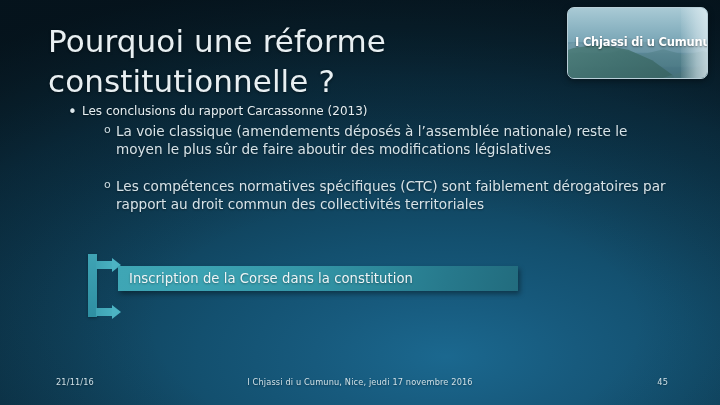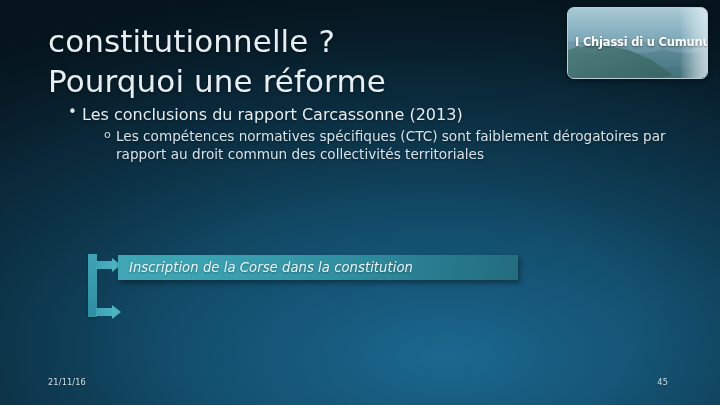--- a/index.html
+++ b/index.html
@@ -133,21 +133,21 @@
     white-space: nowrap;
   }
 
   
   .body { position: absolute; left: 68px; top: 104px; width: 600px; }
 
   .lvl1 {
     position: relative;
     padding-left: 14px;
     color: #e6eef1;
-    font-size: 16px;
+    font-size: 12px;
     line-height: 1.32;
     text-shadow: 0 1px 2px rgba(0,0,0,0.4);
     margin-bottom: 3px;
   }
   .lvl1::before {
     content: "•";
     position: absolute;
     left: 0; top: -1px;
     font-size: 15px;
     color: #dce7ec;
@@ -162,21 +162,21 @@
     line-height: 1.30;
     text-shadow: 0 1px 2px rgba(0,0,0,0.4);
   }
   .lvl2::before {
     content: "o";
     position: absolute;
     left: 0; top: 0;
     font-size: 11px;
     color: #cddde3;
   }
-  .lvl2 + .lvl2 { margin-top: 12px; }
+  .lvl2 + .lvl2 { margin-top: 20px; }
 
   .gap-before { margin-top: 16px; }
 
   
   .flow { position: absolute; left: 88px; top: 252px; width: 440px; height: 80px; }
 
   .connector { position: absolute; left: 0; top: 0; width: 36px; height: 76px; }
   .conn-stem {
     position: absolute;
     left: 0; top: 2px;
@@ -217,79 +217,81 @@
     background: linear-gradient(100deg,
       #3fa6b5 0%,
       #3ba2b2 22%,
       #3597a8 44%,
       #2d899b 64%,
       #27798c 82%,
       #226c7e 100%);
     box-shadow: 2px 3px 5px rgba(0,0,0,0.38);
     text-shadow: 0 1px 2px rgba(0,0,0,0.35);
   }
-  .box.b1 { top: 3px;  width: 400px; font-style: italic; }
+  .box.b1 { top: 14px;  width: 400px; }
   .box.b2 { top: 50px; width: 410px; }
 
   
   .footer {
     position: absolute;
     left: 0; right: 0;
     bottom: 14px;
     height: 14px;
     color: #cfe0e7;
     font-size: 8.2px;
     letter-spacing: 0.15px;
     text-shadow: 0 1px 2px rgba(0,0,0,0.35);
   }
-  .footer-date { position: absolute; left: 48px; top: 0; }
+  .footer-date { position: absolute; left: 56px; top: 0; }
   .footer-center {
     position: absolute;
     left: 0; right: 0; top: 0;
     text-align: center;
   }
   .footer-page { position: absolute; right: 52px; top: 0; }
 </style>
 </head>
 <body>
 
 <div class="slide">
 
   <div class="vignette"></div>
 
   <div class="title">
+    <span class="title-line">Pourquoi une réforme</span>
     <span class="title-line">constitutionnelle ?</span>
-    <span class="title-line">Pourquoi une réforme</span>
   </div>
 
   <div class="logo">
     <div class="logo-sky"></div>
     <div class="logo-ridge-far"></div>
     <div class="logo-ridge-mid"></div>
     <div class="logo-hill"></div>
     <div class="logo-hill2"></div>
     <div class="logo-sheen"></div>
     <div class="logo-text">I Chjassi di u Cumunu</div>
   </div>
 
   <div class="body">
     <div class="lvl1">Les conclusions du rapport Carcassonne (2013)</div>
+    <div class="lvl2">La voie classique (amendements déposés à l’assemblée nationale) reste le moyen le plus sûr de faire aboutir des modifications législatives</div>
     <div class="lvl2">Les compétences normatives spécifiques (CTC) sont faiblement dérogatoires par rapport au droit commun des collectivités territoriales</div>
   </div>
 
   <div class="flow">
     <div class="connector">
       <div class="conn-stem"></div>
       <div class="conn-arm a1"></div>
       <div class="conn-head h1"></div>
       <div class="conn-arm a2"></div>
       <div class="conn-head h2"></div>
     </div>
 
     <div class="box b1">Inscription de la Corse dans la constitution</div>
   </div>
 
   <div class="footer">
     <span class="footer-date">21/11/16</span>
+    <span class="footer-center">I Chjassi di u Cumunu, Nice, jeudi 17  novembre 2016</span>
     <span class="footer-page">45</span>
   </div>
 
 </div>
 
 </body></html>

